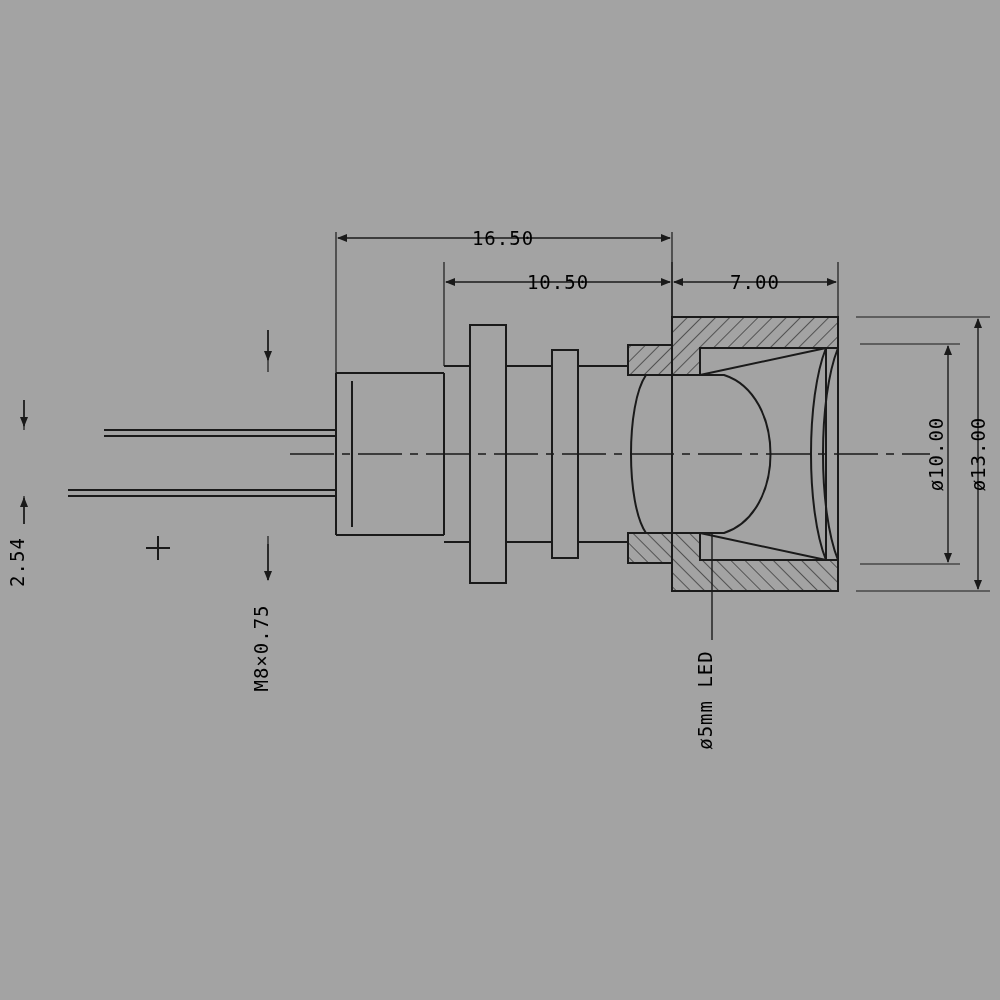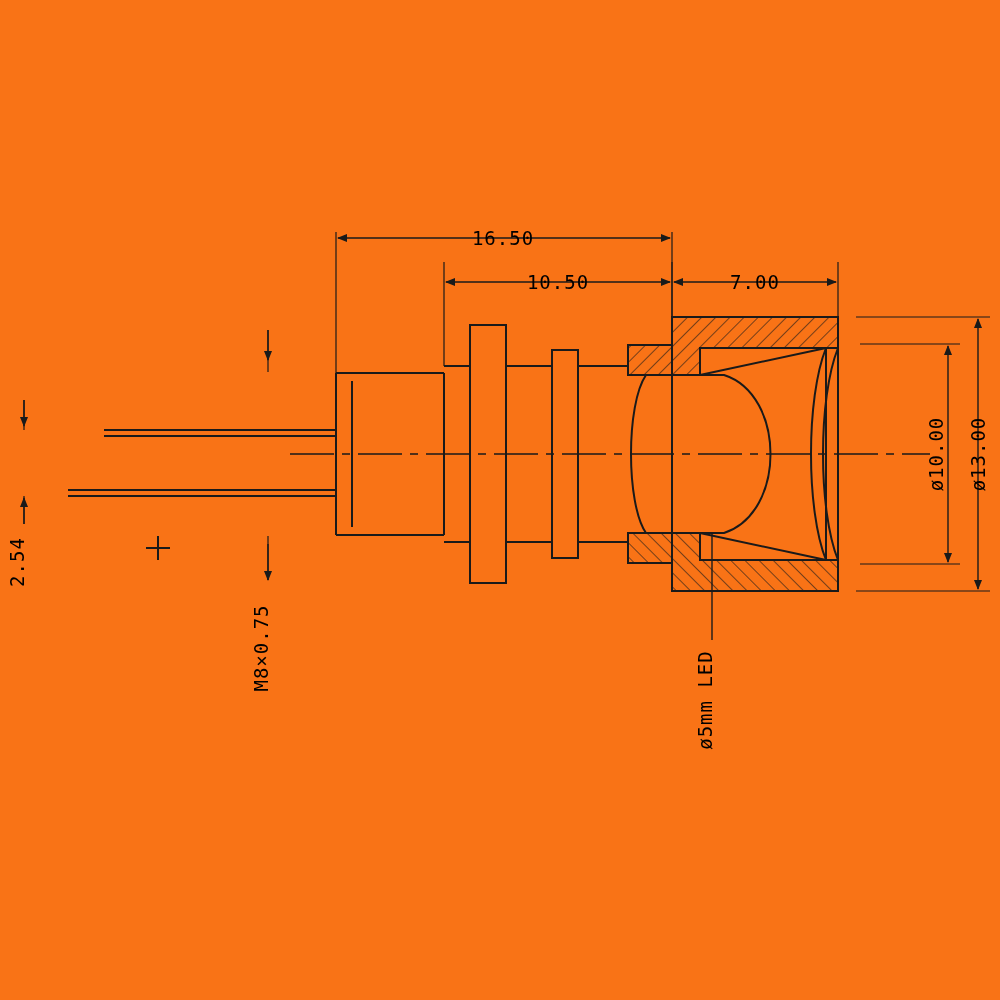--- a/index.html
+++ b/index.html
@@ -10,21 +10,21 @@
   body {
     width: 1000px;
     height: 1000px;
     font-family: "DejaVu Sans Mono", monospace;
     overflow: hidden;
   }
   #drawing-root {
     position: relative;
     width: 1000px;
     height: 1000px;
-    background: #f97316;
+    background: #a3a3a3;
   }
   svg#cad-svg {
     position: absolute;
     left: 0;
     top: 0;
     width: 1000px;
     height: 1000px;
     display: block;
   }
   .dim-text {

